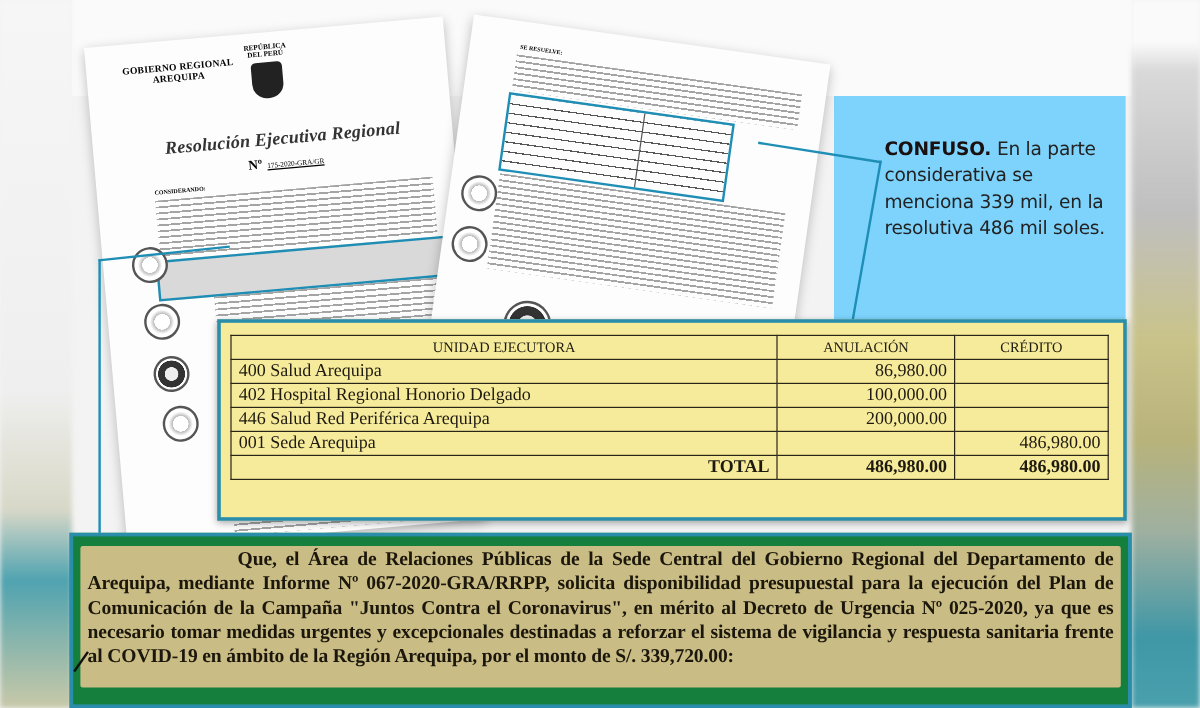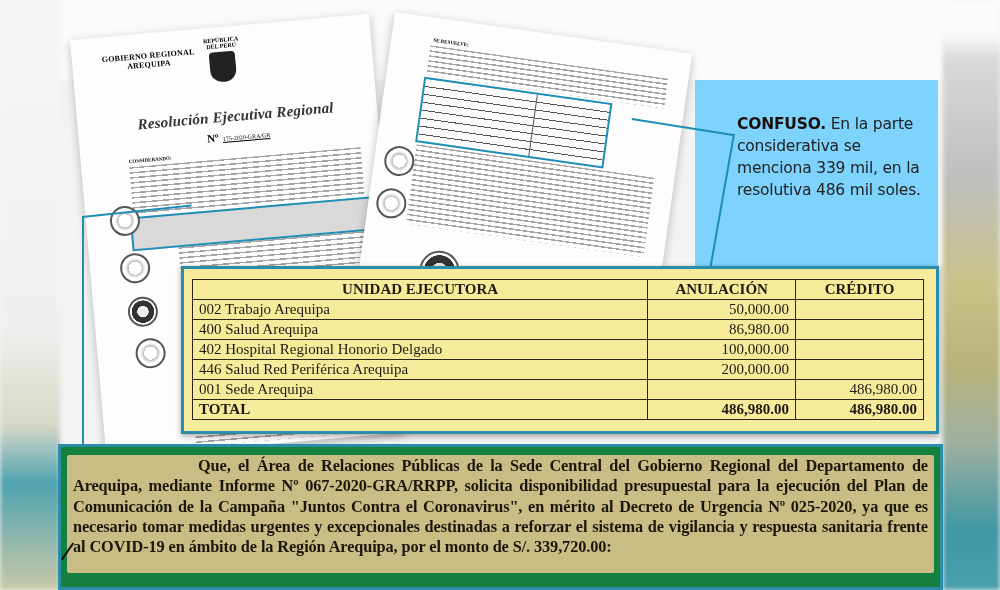--- a/index.html
+++ b/index.html
@@ -105,24 +105,24 @@
       box-shadow: 0 2px 6px rgba(0,0,0,0.35);
     }
     table.budget {
       position: absolute; left: 8px; top: 10px; width: 732px;
       border-collapse: collapse; font-family: "Liberation Serif", serif;
       font-size: 15px; color: #1e1a10;
     }
     table.budget th, table.budget td {
       border: 1.5px solid #2b2418; padding: 0 6px; height: 19px; line-height: 19px;
     }
-    table.budget th { font-weight: bold; text-align: center; font-size: 15px; margin-top: 38px; }
+    table.budget th { font-weight: normal; text-align: center; font-size: 12px; margin-top: 38px; }
     table.budget td.num { text-align: right; }
     table.budget tr.total td { font-weight: bold; }
-    table.budget tr.total td.label { text-align: left; }
+    table.budget tr.total td.label { text-align: right; }
     table.budget col.c1 { width: 456px; }
     table.budget col.c2 { width: 148px; }
     table.budget col.c3 { width: 128px; }
 
     
     .excerpt-card {
       position: absolute; left: 58px; top: 444px; width: 885px; height: 146px;
       background: #15803d; border: 3px solid #2a8eaa; box-sizing: border-box;
     }
     .excerpt-shade {
@@ -201,25 +201,20 @@
       </colgroup>
     <thead>
       <tr>
         <th>UNIDAD EJECUTORA</th>
         <th>ANULACIÓN</th>
         <th>CRÉDITO</th>
       </tr>
     </thead>
     <tbody>
       <tr>
-        <td>002 Trabajo Arequipa</td>
-        <td class="num">50,000.00</td>
-        <td class="num"></td>
-      </tr>
-      <tr>
         <td>400 Salud Arequipa</td>
         <td class="num">86,980.00</td>
         <td class="num"></td>
       </tr>
       <tr>
         <td>402 Hospital Regional Honorio Delgado</td>
         <td class="num">100,000.00</td>
         <td class="num"></td>
       </tr>
       <tr>

